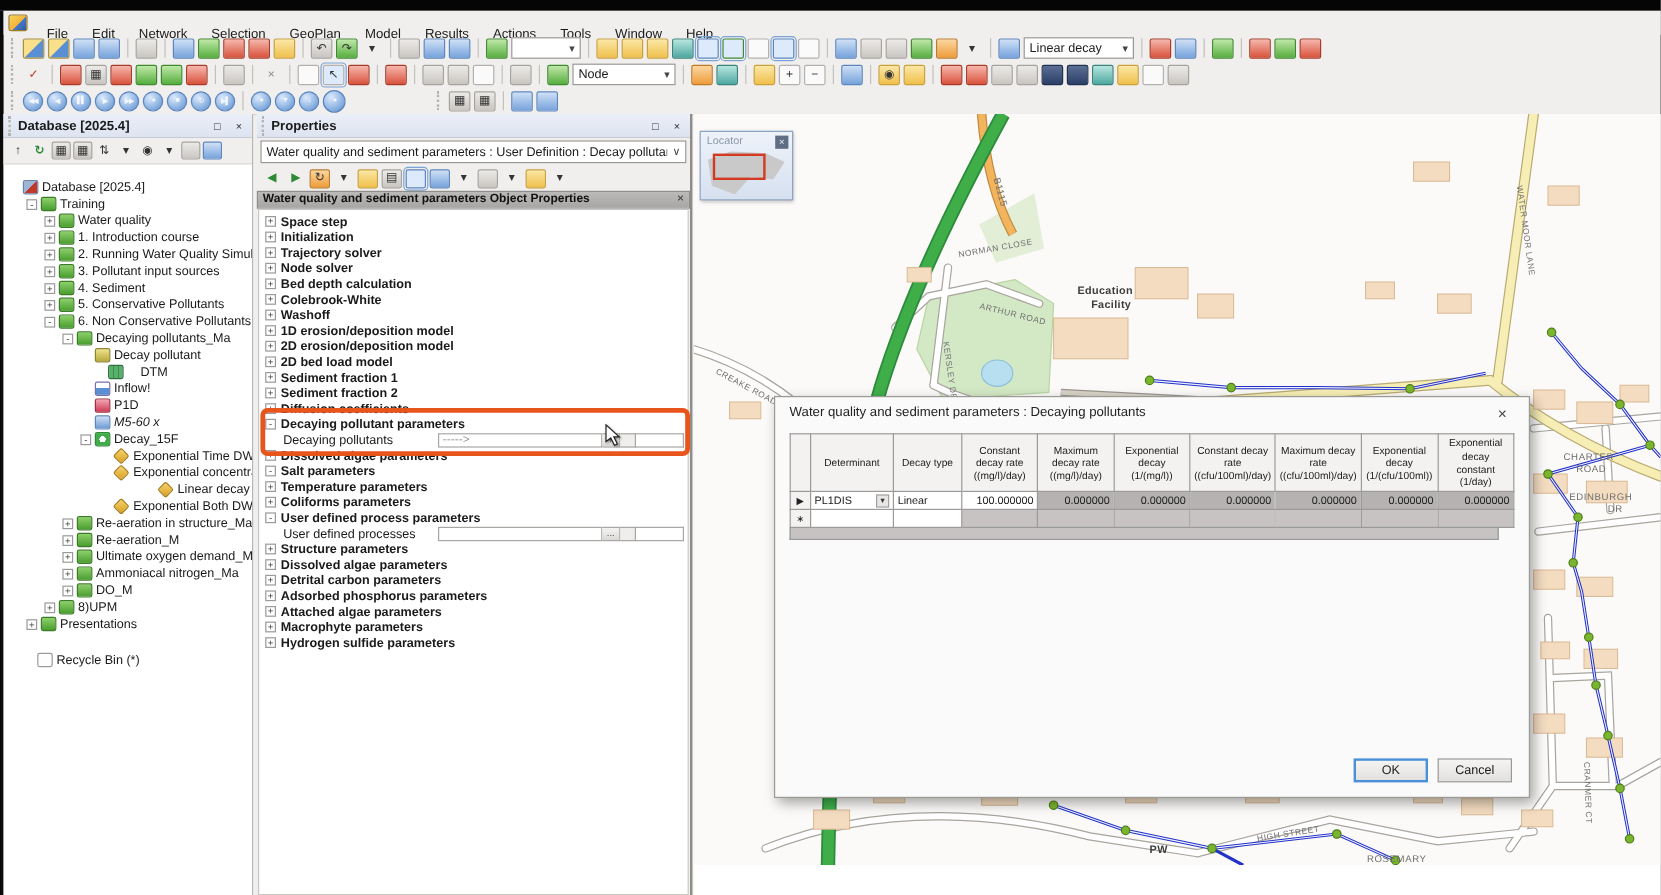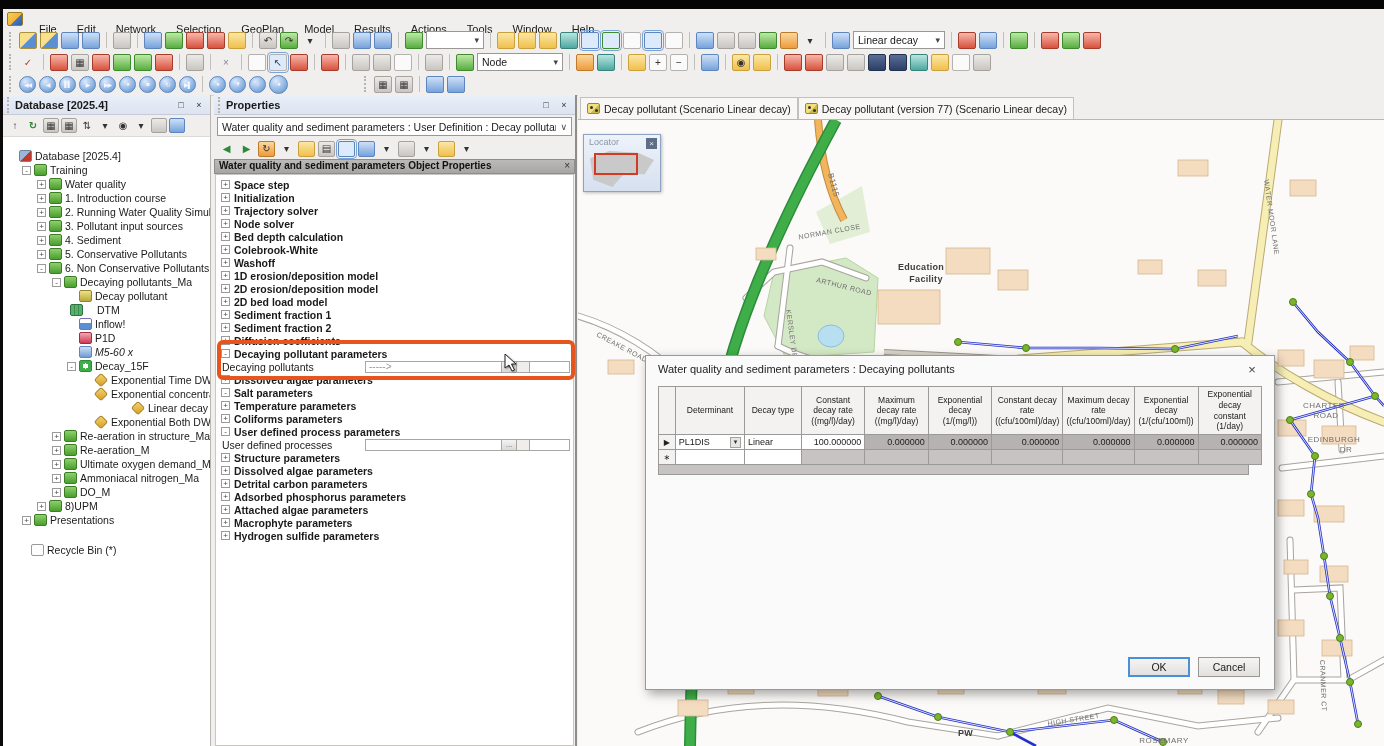--- a/index.html
+++ b/index.html
@@ -65,21 +65,21 @@
   #prop-panel { position:absolute; left:214px; top:95px; width:363px; height:651px; background:var(--chrome-bg,#f0efed); border-right:2px solid #8f8d8a; display:flex; flex-direction:column; }
   #prop-selector { margin:2px 3px; height:19px; }
   #prop-toolbar { height:21px; display:flex; align-items:center; gap:3px; padding-left:4px; }
   #prop-toolbar .tbi { width:17px; height:16px; }
   #prop-objhdr { height:15px; background:linear-gradient(#bcbab8,#a8a6a4); color:#111; font-weight:bold; display:flex; align-items:flex-start; padding:0 4px; font-size:10px; border:1px solid #8f8d8b; margin:0 0; }
   #prop-objhdr .x { margin-left:auto; color:#333; font-weight:normal; }
   #prop-rows { flex:1; background:#fff; margin:0 1px; border:1px solid #c9c7c4; padding-top:3px; position:relative; }
   .prop-row { height:13px; display:flex; align-items:center; gap:4px; padding-left:5px; font-size:10.5px; }
   .prop-row.t-g .plabel { font-weight:bold; }
   .prop-row .plabel { white-space:nowrap; }
-  .prop-row.t-f { padding-left:6px; }
+  .prop-row.t-f { padding-left:20px; }
   .pfield { display:none; }
   .prop-row.t-f .pfield { display:flex; margin-left:auto; margin-right:3px; width:205px; gap:0; align-items:center; }
   .pval { flex:1; height:12px; border:1px solid #a9a7a4; background:#fff; font-size:10px; padding:0 3px; display:flex; align-items:center; overflow:hidden; white-space:nowrap;}
   .pval.muted { color:#9a9a9a; }
   .pbtn { width:15px; height:12px; border:1px solid #a9a7a4; border-left:none; background:linear-gradient(#f4f3f2,#dcdad7); font-size:8px; display:flex; align-items:center; justify-content:center; color:#555;}
   .pbtn:empty { background:#e8e6e4; }
   .pflag { width:13px; height:12px; border:1px solid #a9a7a4; border-left:none; background:#efeeec; }
   .ptrail { width:40px; height:12px; border:1px solid #a9a7a4; border-left:none; background:#fff; }
   #orange-box { position:absolute; left:1px; top:165px; width:358px; height:40px; border:4px solid var(--accent-orange,#e8551c); border-radius:6px; pointer-events:none; z-index:5; }
   #prop-cursor { position:absolute; left:288px; top:178px; z-index:6; }
@@ -382,21 +382,21 @@
         <div class="tree-row" style="padding-left: 49px;">
           <span class="expander">-</span>
           <span class="tico ic-grp"></span>
           <span>Decaying pollutants_Ma</span>
         </div>
         <div class="tree-row" style="padding-left: 64px;">
           <span class="expander"></span>
           <span class="tico ic-wq"></span>
           <span>Decay pollutant</span>
         </div>
-        <div class="tree-row" style="padding-left: 44px; gap: 14px;">
+        <div class="tree-row" style="padding-left: 64px; gap: 14px;">
           <span class="expander"></span>
           <span class="tico ic-dtm"></span>
           <span>DTM</span>
         </div>
         <div class="tree-row" style="padding-left: 64px;">
           <span class="expander"></span>
           <span class="tico ic-inflow"></span>
           <span>Inflow!</span>
         </div>
         <div class="tree-row" style="padding-left: 64px;">
@@ -661,30 +661,20 @@
 
         </div>
       <div id="orange-box"></div>
       <svg id="prop-cursor" class="cursor-svg" width="16" height="20" viewBox="0 0 16 20">
         <polygon points="1,1 1,15 5,12 8,18 10.5,17 7.5,11 12,11" fill="#fff" stroke="#222" stroke-width="1"></polygon>
       </svg>
     </div>
   </div>
 
   <div id="map-area">
-    <div id="map-tabs">
-      <div class="map-tab">
-        <span class="map-tab-ico"></span>
-        <span>Decay pollutant (Scenario Linear decay)</span>
-      </div>
-      <div class="map-tab">
-        <span class="map-tab-ico"></span>
-        <span>Decay pollutant (version 77) (Scenario Linear decay)</span>
-      </div>
-    </div>
 
     <div id="map-viewport">
       <svg width="806" height="626" viewBox="0 0 806 626">
         <rect class="mapbg" x="0" y="0" width="806" height="626"></rect>
 
         <polygon class="park2" points="238,92 284,66 292,112 252,124"></polygon>
         <polygon class="park" points="196,152 268,138 300,158 296,232 208,238 186,196"></polygon>
         <ellipse class="water" cx="253" cy="216" rx="13" ry="11"></ellipse>
 
         <g>

